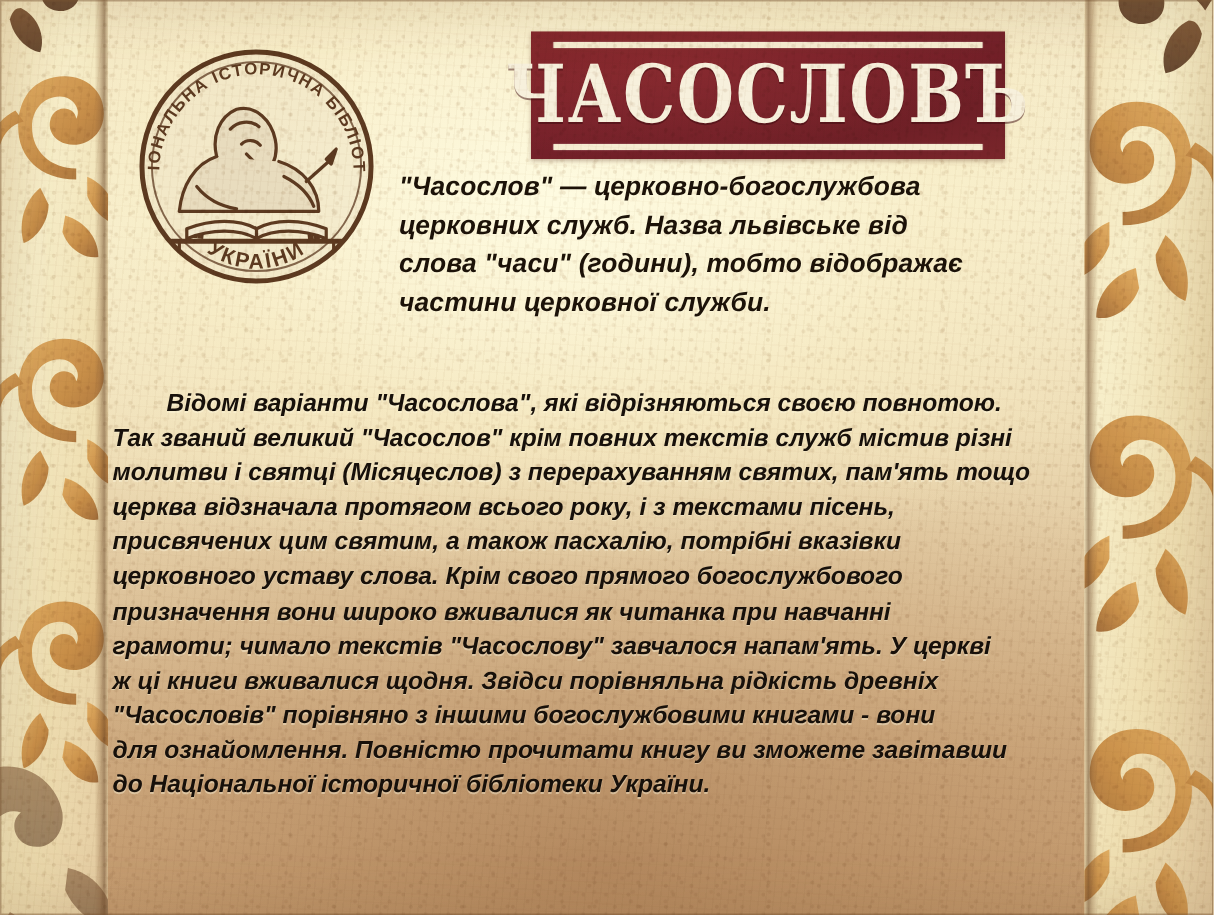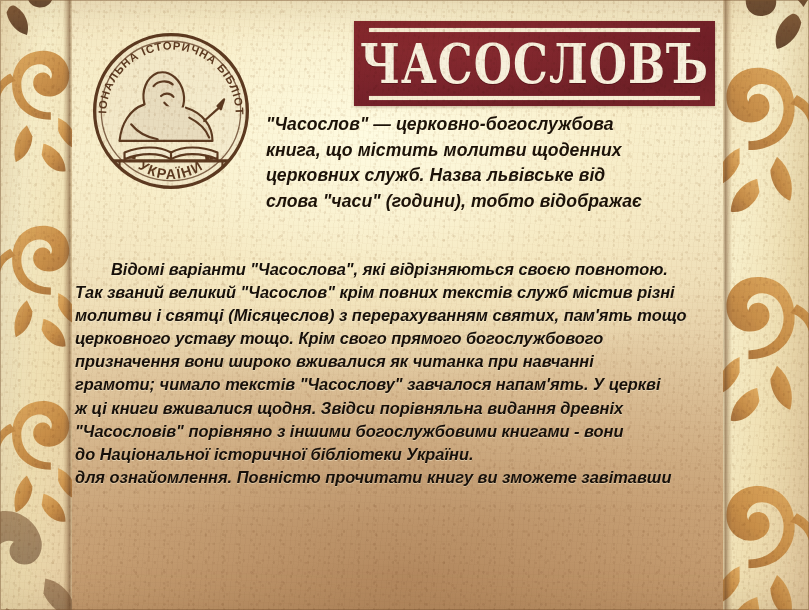--- a/index.html
+++ b/index.html
@@ -59,21 +59,20 @@
   }
   .emblem svg{display:block;width:100%;height:100%;}
 
   
   .banner{
     position:absolute;left:354px;top:21px;width:316px;height:85px;
     background:
       radial-gradient(ellipse at 30% 30%, rgba(150,50,52,.5) 0%, rgba(0,0,0,0) 70%),
       linear-gradient(165deg,#7e2429 0%,#76212a 40%,#6e1f26 75%,#7a262b 100%);
     box-shadow:0 1px 3px rgba(90,50,30,.35);
-    padding-left:45px;
   }
   .banner .rule{
     position:absolute;left:15px;right:15px;height:4px;background:#f6edd2;
     box-shadow:0 0 1px rgba(255,255,255,.6);
   }
   .banner .rule.top{top:7px;}
   .banner .rule.bot{bottom:6px;}
   .banner .title{
     position:absolute;left:0;right:0;top:14px;height:58px;
     display:flex;align-items:center;justify-content:center;
@@ -252,38 +251,40 @@
 
   <div class="banner">
     <div class="rule top"></div>
     <div class="title">ЧАСОСЛОВЪ</div>
     <div class="rule bot"></div>
   </div>
 
   <div class="intro">
     <p>
       <span class="ln">"Часослов" — церковно-богослужбова</span>
-      <span class="ln">книга, що містить молитви  щоденних</span>
       <span class="ln">церковних служб. Назва львівське  від</span>
       <span class="ln">слова "часи" (години),  тобто відображає</span>
+      <span class="ln">частини церковної  служби.</span>
     </p>
   </div>
 
   <div class="body-text">
     <p>
       <span class="ln indent">Відомі варіанти "Часослова", які відрізняються своєю повнотою.</span>
       <span class="ln">Так званий великий "Часослов" крім повних текстів служб містив різні</span>
       <span class="ln">молитви і святці (Місяцеслов) з перерахуванням святих, пам'ять тощо</span>
-      <span class="ln">церковного уставу тощо. Крім свого прямого богослужбового</span>
+      <span class="ln">церква відзначала протягом всього року, і з текстами пісень,</span>
+      <span class="ln">присвячених цим святим, а також пасхалію, потрібні вказівки</span>
+      <span class="ln">церковного уставу слова. Крім свого прямого богослужбового</span>
       <span class="ln">призначення вони широко вживалися як читанка при навчанні</span>
       <span class="ln">грамоти; чимало текстів "Часослову" завчалося напам'ять. У церкві</span>
-      <span class="ln">ж ці книги вживалися щодня. Звідси порівняльна видання древніх</span>
+      <span class="ln">ж ці книги вживалися щодня. Звідси порівняльна рідкість древніх</span>
       <span class="ln">"Часословів" порівняно з іншими богослужбовими книгами - вони</span>
+      <span class="ln">для ознайомлення. Повністю прочитати книгу ви зможете завітавши</span>
       <span class="ln">до Національної історичної бібліотеки України.</span>
-      <span class="ln">для ознайомлення. Повністю прочитати книгу ви зможете завітавши</span>
     </p>
   </div>
 
   <div class="grain"></div>
   <div class="grain2"></div>
   <div class="vign"></div>
   <div class="outline"></div>
 </div>
 
 </body></html>

